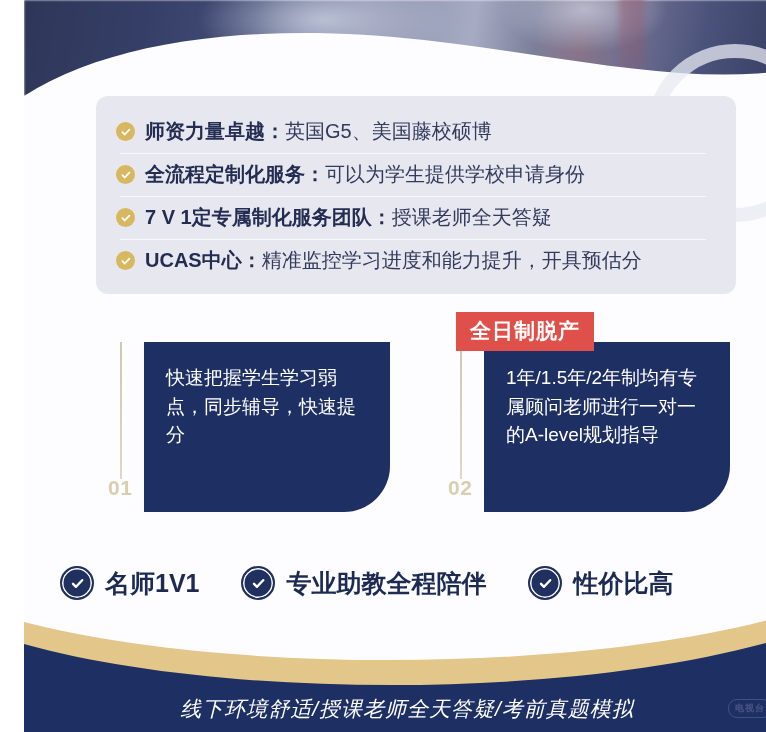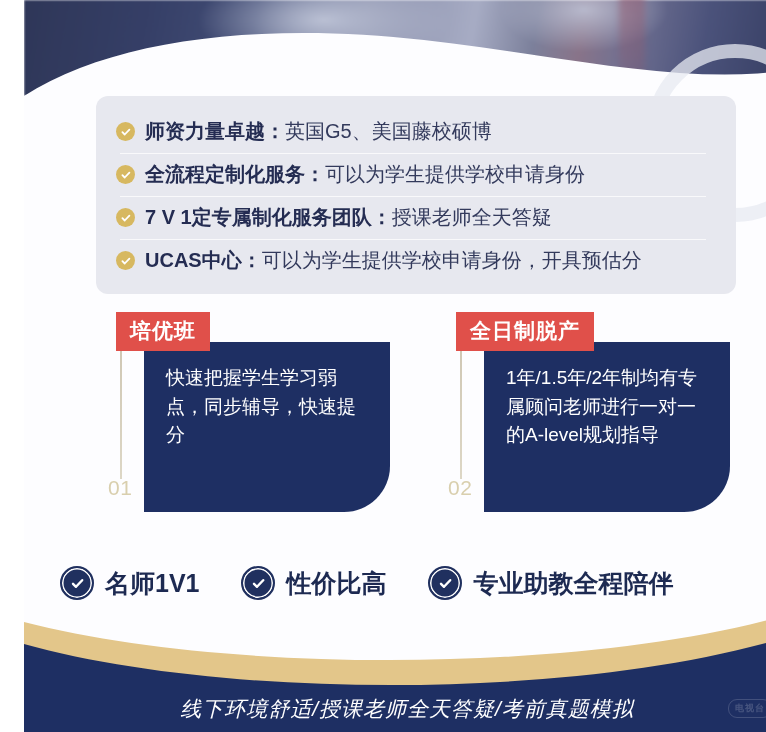--- a/index.html
+++ b/index.html
@@ -136,21 +136,21 @@
     top: 30px;
     width: 2px;
     height: 137px;
     background: linear-gradient(180deg, #cfc7b4, #ddd7c6);
   }
   .card-num {
     position: absolute;
     left: 6px;
     bottom: 12px;
     font-size: 21px;
-    font-weight: normal;
+    font-weight: bold;
     color: #d9cfae;
     letter-spacing: 0.5px;
   }
   .card-tag {
     position: absolute;
     left: 14px;
     top: 0;
     background: #e0504a;
     color: #ffffff;
     font-size: 21px;
@@ -294,31 +294,30 @@
       </span>
       <span class="feature-text"><span class="lead">7 V 1定专属制化服务团队：</span><span class="rest">授课老师全天答疑</span></span>
     </div>
 
     <div class="feature-item">
       <span class="check-gold">
         <svg width="12" height="12" viewBox="0 0 12 12">
             <path d="M2.4 6.2 L4.7 8.5 L9.4 3.6" fill="none" stroke="#ffffff" stroke-width="1.8" stroke-linecap="round" stroke-linejoin="round"></path>
           </svg>
       </span>
-      <span class="feature-text"><span class="lead">UCAS中心：</span><span class="rest">可以为学生提供学校申请身份，开具预估分</span></span>
+      <span class="feature-text"><span class="lead">UCAS中心：</span><span class="rest">精准监控学习进度和能力提升，开具预估分</span></span>
     </div>
 
   </div>
 
   <div class="cards">
 
     <div class="card one">
       <div class="card-rail"></div>
       <div class="card-num">01</div>
-      <div class="card-tag">培优班</div>
       <div class="card-body">
         <p>快速把握学生学习弱点，同步辅导，快速提分</p>
       </div>
     </div>
 
     <div class="card two">
       <div class="card-rail"></div>
       <div class="card-num">02</div>
       <div class="card-tag">全日制脱产</div>
       <div class="card-body">
@@ -338,30 +337,30 @@
       </span>
       <span class="highlight-text">名师1V1</span>
     </div>
 
     <div class="highlight">
       <span class="check-navy">
         <svg width="17" height="17" viewBox="0 0 17 17">
             <path d="M4 8.8 L7 11.8 L13.2 5.2" fill="none" stroke="#ffffff" stroke-width="2.4" stroke-linecap="round" stroke-linejoin="round"></path>
           </svg>
       </span>
-      <span class="highlight-text">性价比高</span>
+      <span class="highlight-text">专业助教全程陪伴</span>
     </div>
 
     <div class="highlight">
       <span class="check-navy">
         <svg width="17" height="17" viewBox="0 0 17 17">
             <path d="M4 8.8 L7 11.8 L13.2 5.2" fill="none" stroke="#ffffff" stroke-width="2.4" stroke-linecap="round" stroke-linejoin="round"></path>
           </svg>
       </span>
-      <span class="highlight-text">专业助教全程陪伴</span>
+      <span class="highlight-text">性价比高</span>
     </div>
 
   </div>
 
   <div class="footer-bands">
     <svg width="766" height="132" viewBox="0 0 766 132" preserveAspectRatio="none">
       <path d="M0,22 C200,74 560,74 766,14 L766,46 C560,104 200,104 0,56 Z" fill="#e3c68a"></path>
       <path d="M0,44 C200,100 560,100 766,36 L766,132 L0,132 Z" fill="#1e2f63"></path>
     </svg>
   </div>

